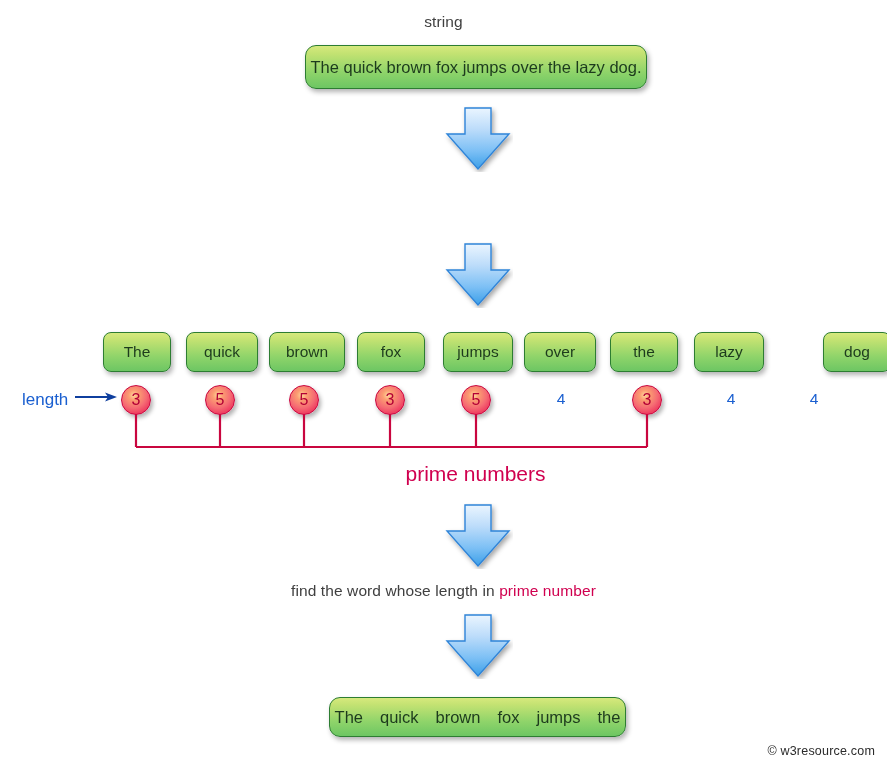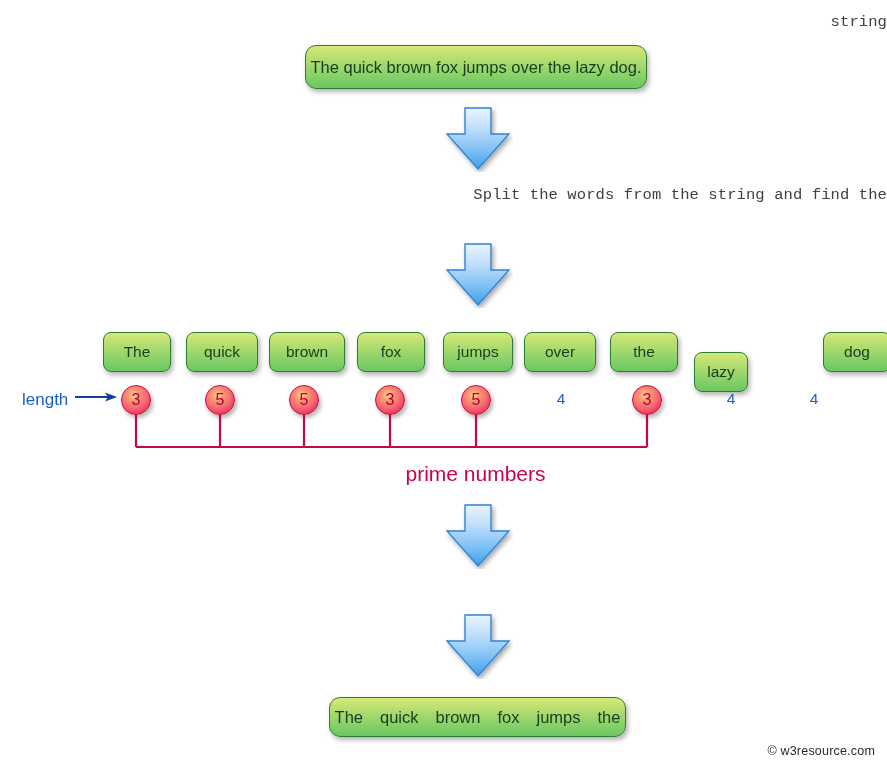--- a/index.html
+++ b/index.html
@@ -23,25 +23,24 @@
   }
 
   
   .abs { position: absolute; }
 
   
   .caption {
     position: absolute;
     width: 100%;
     left: 0;
-    text-align: right;
+    text-align: center;
     font-size: 15.5px;
     color: #404040;
     letter-spacing: .1px;
-    font-family: Liberation Mono, monospace;
   }
   .caption-2line {
     line-height: 25px;
   }
 
   
   .greenbox {
     position: absolute;
     box-sizing: border-box;
     border: 1.5px solid #2d7d32;
@@ -152,21 +151,20 @@
         </linearGradient>
         <filter id="sh1" x="-30%" y="-30%" width="180%" height="180%">
           <feDropShadow dx="2" dy="3" stdDeviation="2.4" flood-color="#000" flood-opacity="0.35"></feDropShadow>
         </filter>
       </defs>
       <polygon points="22,2 48,2 48,28 66,28 35,63 4,28 22,28" fill="url(#ag1)" stroke="#2f84d8" stroke-width="1.4" filter="url(#sh1)"></polygon>
     </svg>
   </div>
 
   <div class="caption caption-2line" style="top:183px;">
-    <div>Split the words from the string and find the</div>
   </div>
 
   <div class="arrow-wrap" style="left:443px; top:242px;">
     <svg width="70" height="66" viewBox="0 0 70 66">
       <polygon points="22,2 48,2 48,28 66,28 35,63 4,28 22,28" fill="url(#ag1)" stroke="#2f84d8" stroke-width="1.4" filter="url(#sh1)"></polygon>
     </svg>
   </div>
 
   <div id="words-layer">
       <div class="greenbox word" style="left: 103px; top: 332px; width: 68px; height: 40px;">
@@ -190,21 +188,21 @@
       </div>
       <div class="pcircle" style="left: 461px; top: 385px;">5</div>
       <div class="greenbox word" style="left: 524px; top: 332px; width: 72px; height: 40px;">
         <span>over</span>
       </div>
       <div class="pnum" style="left: 546px; top: 390px;">4</div>
       <div class="greenbox word" style="left: 610px; top: 332px; width: 68px; height: 40px;">
         <span>the</span>
       </div>
       <div class="pcircle" style="left: 632px; top: 385px;">3</div>
-      <div class="greenbox word" style="left: 694px; top: 352px; width: 54px; height: 40px;">
+      <div class="greenbox word" style="left: 694px; top: 332px; width: 70px; height: 40px;">
         <span>lazy</span>
       </div>
       <div class="pnum" style="left: 716px; top: 390px;">4</div>
       <div class="greenbox word" style="left: 781px; top: 332px; width: 68px; height: 40px; margin-left: 42px;">
         <span>dog</span>
       </div>
       <div class="pnum" style="left: 799px; top: 390px;">4</div>
     </div>
 
   <div class="length-label" style="left:22px; top:390px;">length</div>
@@ -228,20 +226,23 @@
   </div>
 
   <div class="prime-label" style="top:462px;padding-left:32px;">prime numbers</div>
 
   <div class="arrow-wrap" style="left:443px; top:503px;">
     <svg width="70" height="66" viewBox="0 0 70 66">
       <polygon points="22,2 48,2 48,28 66,28 35,63 4,28 22,28" fill="url(#ag1)" stroke="#2f84d8" stroke-width="1.4" filter="url(#sh1)"></polygon>
     </svg>
   </div>
 
+  <div class="caption" style="top:582px;">
+    <span>find the word whose length in </span><span class="hl-prime">prime number</span>
+  </div>
 
   <div class="arrow-wrap" style="left:443px; top:613px;">
     <svg width="70" height="66" viewBox="0 0 70 66">
       <polygon points="22,2 48,2 48,28 66,28 35,63 4,28 22,28" fill="url(#ag1)" stroke="#2f84d8" stroke-width="1.4" filter="url(#sh1)"></polygon>
     </svg>
   </div>
 
   <div class="greenbox big" style="left:329px; top:697px; width:297px; height:40px;">
     <div class="result-words" id="result-words">
         <span>The</span>

